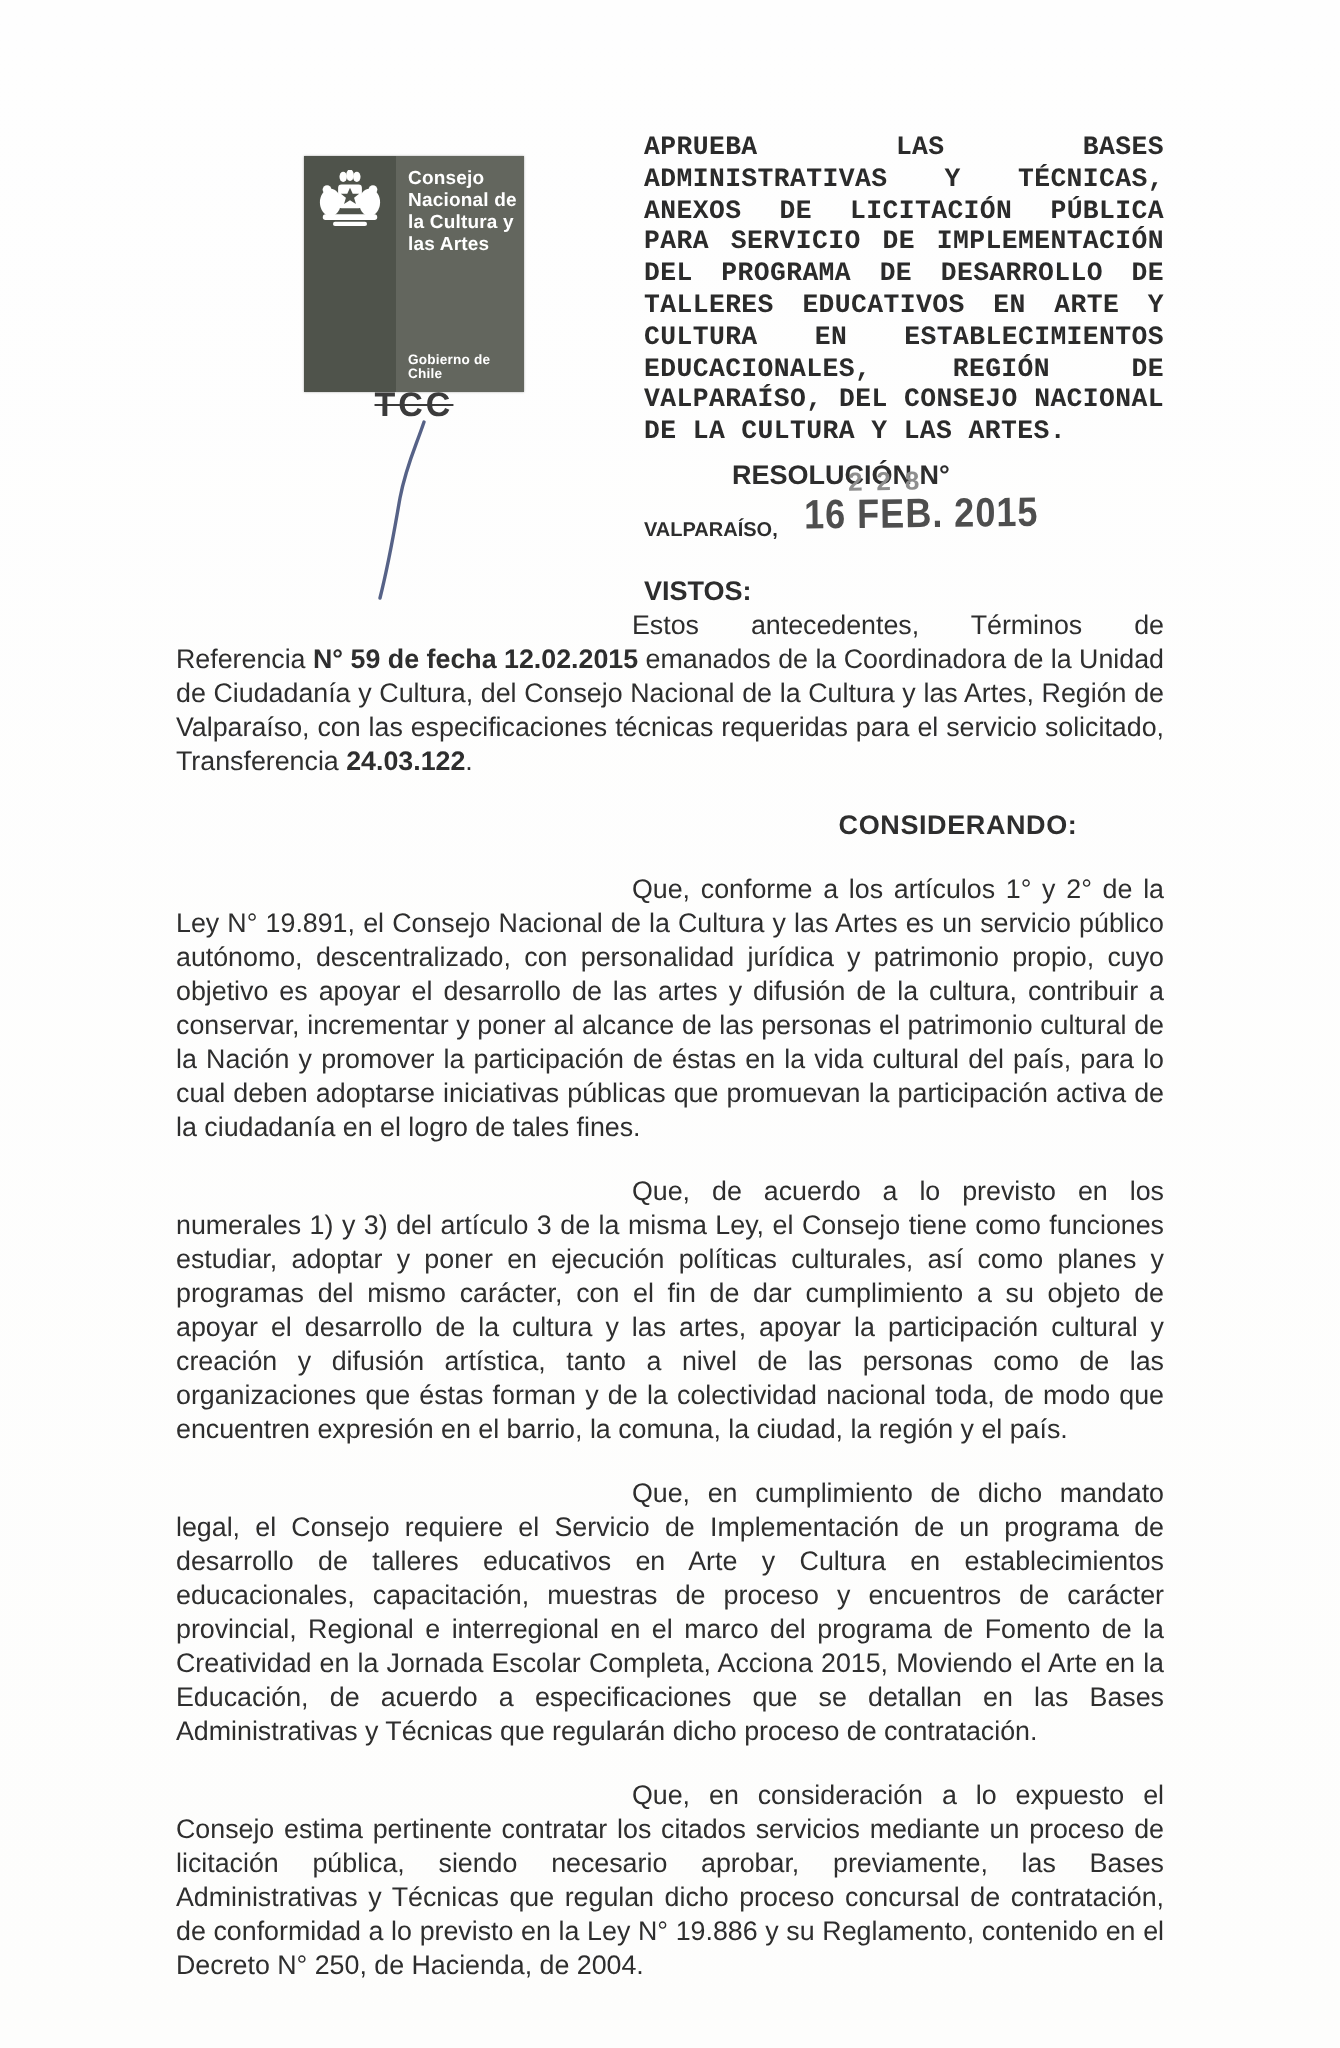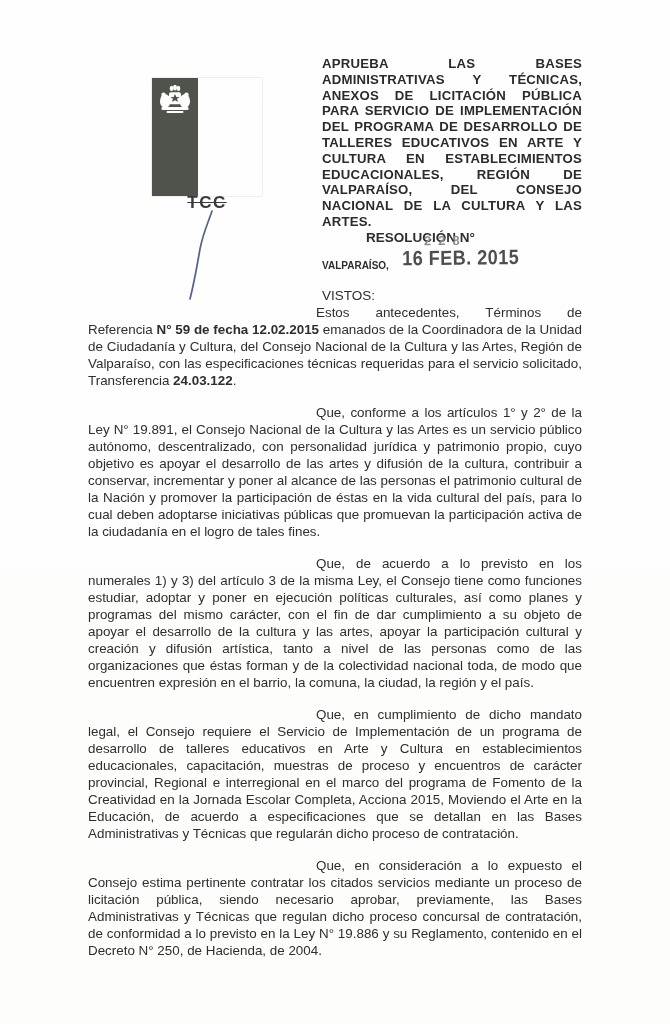--- a/index.html
+++ b/index.html
@@ -34,38 +34,38 @@
 
   .tcc{
     position:absolute;left:152px;top:193px;width:110px;
     text-align:center;font-weight:bold;font-size:17px;
     text-decoration:line-through;color:#3b3b3b;letter-spacing:1.5px;
   }
   .pen{position:absolute;left:181px;top:207px;width:42px;height:98px;}
 
   
   .doc-title{
-    position:absolute;left:322px;top:56px;width:260px;
+    position:absolute;left:322px;top:66px;width:260px;
     font-weight:bold;font-size:13.2px;line-height:15.8px;
-    text-align:justify;color:#2b2b2b;letter-spacing:.2px;
+    text-align:justify;color:#2b2b2b;letter-spacing:.2px;font-family:Liberation Mono, monospace;
   }
   .res-label{position:absolute;left:322px;top:230px;font-weight:bold;font-size:13.5px;margin-left:44px;}
   .stamp-num{
     position:absolute;left:424px;top:233px;
     font-size:13px;color:#8e8e8e;letter-spacing:7px;
     transform:rotate(-1deg);font-weight:bold;
   }
   .city-label{position:absolute;left:322px;top:260px;font-weight:bold;font-size:10px;}
   .date-stamp{
     position:absolute;left:402px;top:247px;
     font-size:19px;font-weight:bold;color:#4e4e4e;letter-spacing:.5px;
     transform:scale(.95,1.08) rotate(-.6deg);transform-origin:left top;
     white-space:nowrap;
   }
-  .vistos{position:absolute;left:322px;top:288px;font-weight:normal;font-size:13.5px;}
+  .vistos{position:absolute;left:322px;top:288px;font-weight:bold;font-size:13.5px;}
 
   
   .body-text{
     position:absolute;left:88px;top:304px;width:494px;
     font-size:13.4px;line-height:17px;text-align:justify;color:#2e2e2e;
   }
   .body-text p{margin:0 0 15px 0;text-indent:228px;}
   .h-considerando{
     text-align:center;font-weight:bold;font-size:13.5px;
     margin:2px 0 15px 0;text-indent:0;padding-left:60px;letter-spacing:.3px;
@@ -90,36 +90,41 @@
             <circle cx="6.5" cy="11.5" r="2.6"></circle>
             <circle cx="33.5" cy="11.5" r="2.6"></circle>
             <rect x="13" y="8.5" width="14" height="14" rx="2"></rect>
             <rect x="4" y="26" width="32" height="3.4" rx="1.6"></rect>
             <rect x="10" y="30.5" width="20" height="2.4" rx="1.2"></rect>
           </g>
           <polygon fill="#4f534b" points="20,10.5 21.6,14 25.4,14 22.4,16.3 23.5,20 20,17.8 16.5,20 17.6,16.3 14.6,14 18.4,14"></polygon>
         </svg>
       </span>
     </div>
+    <div class="logo-right" style="background:#63665e;">
+      <div class="logo-org">Consejo Nacional de la Cultura y las Artes</div>
+      <div class="logo-gob">Gobierno de Chile</div>
+    </div>
   </div>
 
   <div class="tcc">TCC</div>
   <svg class="pen" viewBox="0 0 42 98">
     <path d="M31,4 C27,16 22,26 19,42 C16.5,56 14,72 9,92" fill="none" stroke="#44517a" stroke-width="1.7" stroke-linecap="round" opacity="0.9"></path>
   </svg>
 
   <div class="doc-title">APRUEBA LAS BASES ADMINISTRATIVAS Y TÉCNICAS, ANEXOS DE LICITACIÓN PÚBLICA PARA SERVICIO DE IMPLEMENTACIÓN DEL PROGRAMA DE DESARROLLO DE TALLERES EDUCATIVOS EN ARTE Y CULTURA EN ESTABLECIMIENTOS EDUCACIONALES, REGIÓN DE VALPARAÍSO, DEL CONSEJO NACIONAL DE LA CULTURA Y LAS ARTES.</div>
 
   <div class="res-label">RESOLUCIÓN N°</div>
   <div class="stamp-num">228</div>
   <div class="city-label">VALPARAÍSO,</div>
   <div class="date-stamp">16 FEB. 2015</div>
   <div class="vistos">VISTOS:</div>
 
   <div class="body-text">
     <p><span>Estos antecedentes, Términos de Referencia </span><b>N° 59 de fecha 12.02.2015</b><span> emanados de la Coordinadora de la Unidad de Ciudadanía y Cultura, del Consejo Nacional de la Cultura y las Artes, Región de Valparaíso, con las especificaciones técnicas requeridas para el servicio solicitado, Transferencia </span><b>24.03.122</b><span>.</span></p>
+    <p class="h-considerando">CONSIDERANDO:</p>
     <p><span>Que, conforme a los artículos 1° y 2° de la Ley N° 19.891, el Consejo Nacional de la Cultura y las Artes es un servicio público autónomo, descentralizado, con personalidad jurídica y patrimonio propio, cuyo objetivo es apoyar el desarrollo de las artes y difusión de la cultura, contribuir a conservar, incrementar y poner al alcance de las personas el patrimonio cultural de la Nación y promover la participación de éstas en la vida cultural del país, para lo cual deben adoptarse iniciativas públicas que promuevan la participación activa de la ciudadanía en el logro de tales fines.</span></p>
     <p><span>Que, de acuerdo a lo previsto en los numerales 1) y 3) del artículo 3 de la misma Ley, el Consejo tiene como funciones estudiar, adoptar y poner en ejecución políticas culturales, así como planes y programas del mismo carácter, con el fin de dar cumplimiento a su objeto de apoyar el desarrollo de la cultura y las artes, apoyar la participación cultural y creación y difusión artística, tanto a nivel de las personas como de las organizaciones que éstas forman y de la colectividad nacional toda, de modo que encuentren expresión en el barrio, la comuna, la ciudad, la región y el país.</span></p>
     <p><span>Que, en cumplimiento de dicho mandato legal, el Consejo requiere el Servicio de Implementación de un programa de desarrollo de talleres educativos en Arte y Cultura en establecimientos educacionales, capacitación, muestras de proceso y encuentros de carácter provincial, Regional e interregional en el marco del programa de Fomento de la Creatividad en la Jornada Escolar Completa, Acciona 2015, Moviendo el Arte en la Educación, de acuerdo a especificaciones que se detallan en las Bases Administrativas y Técnicas que regularán dicho proceso de contratación.</span></p>
     <p><span>Que, en consideración a lo expuesto el Consejo estima pertinente contratar los citados servicios mediante un proceso de licitación pública, siendo necesario aprobar, previamente, las Bases Administrativas y Técnicas que regulan dicho proceso concursal de contratación, de conformidad a lo previsto en la Ley N° 19.886 y su Reglamento, contenido en el Decreto N° 250, de Hacienda, de 2004.</span></p>
   </div>
 
 </div>
 
 </body></html>

